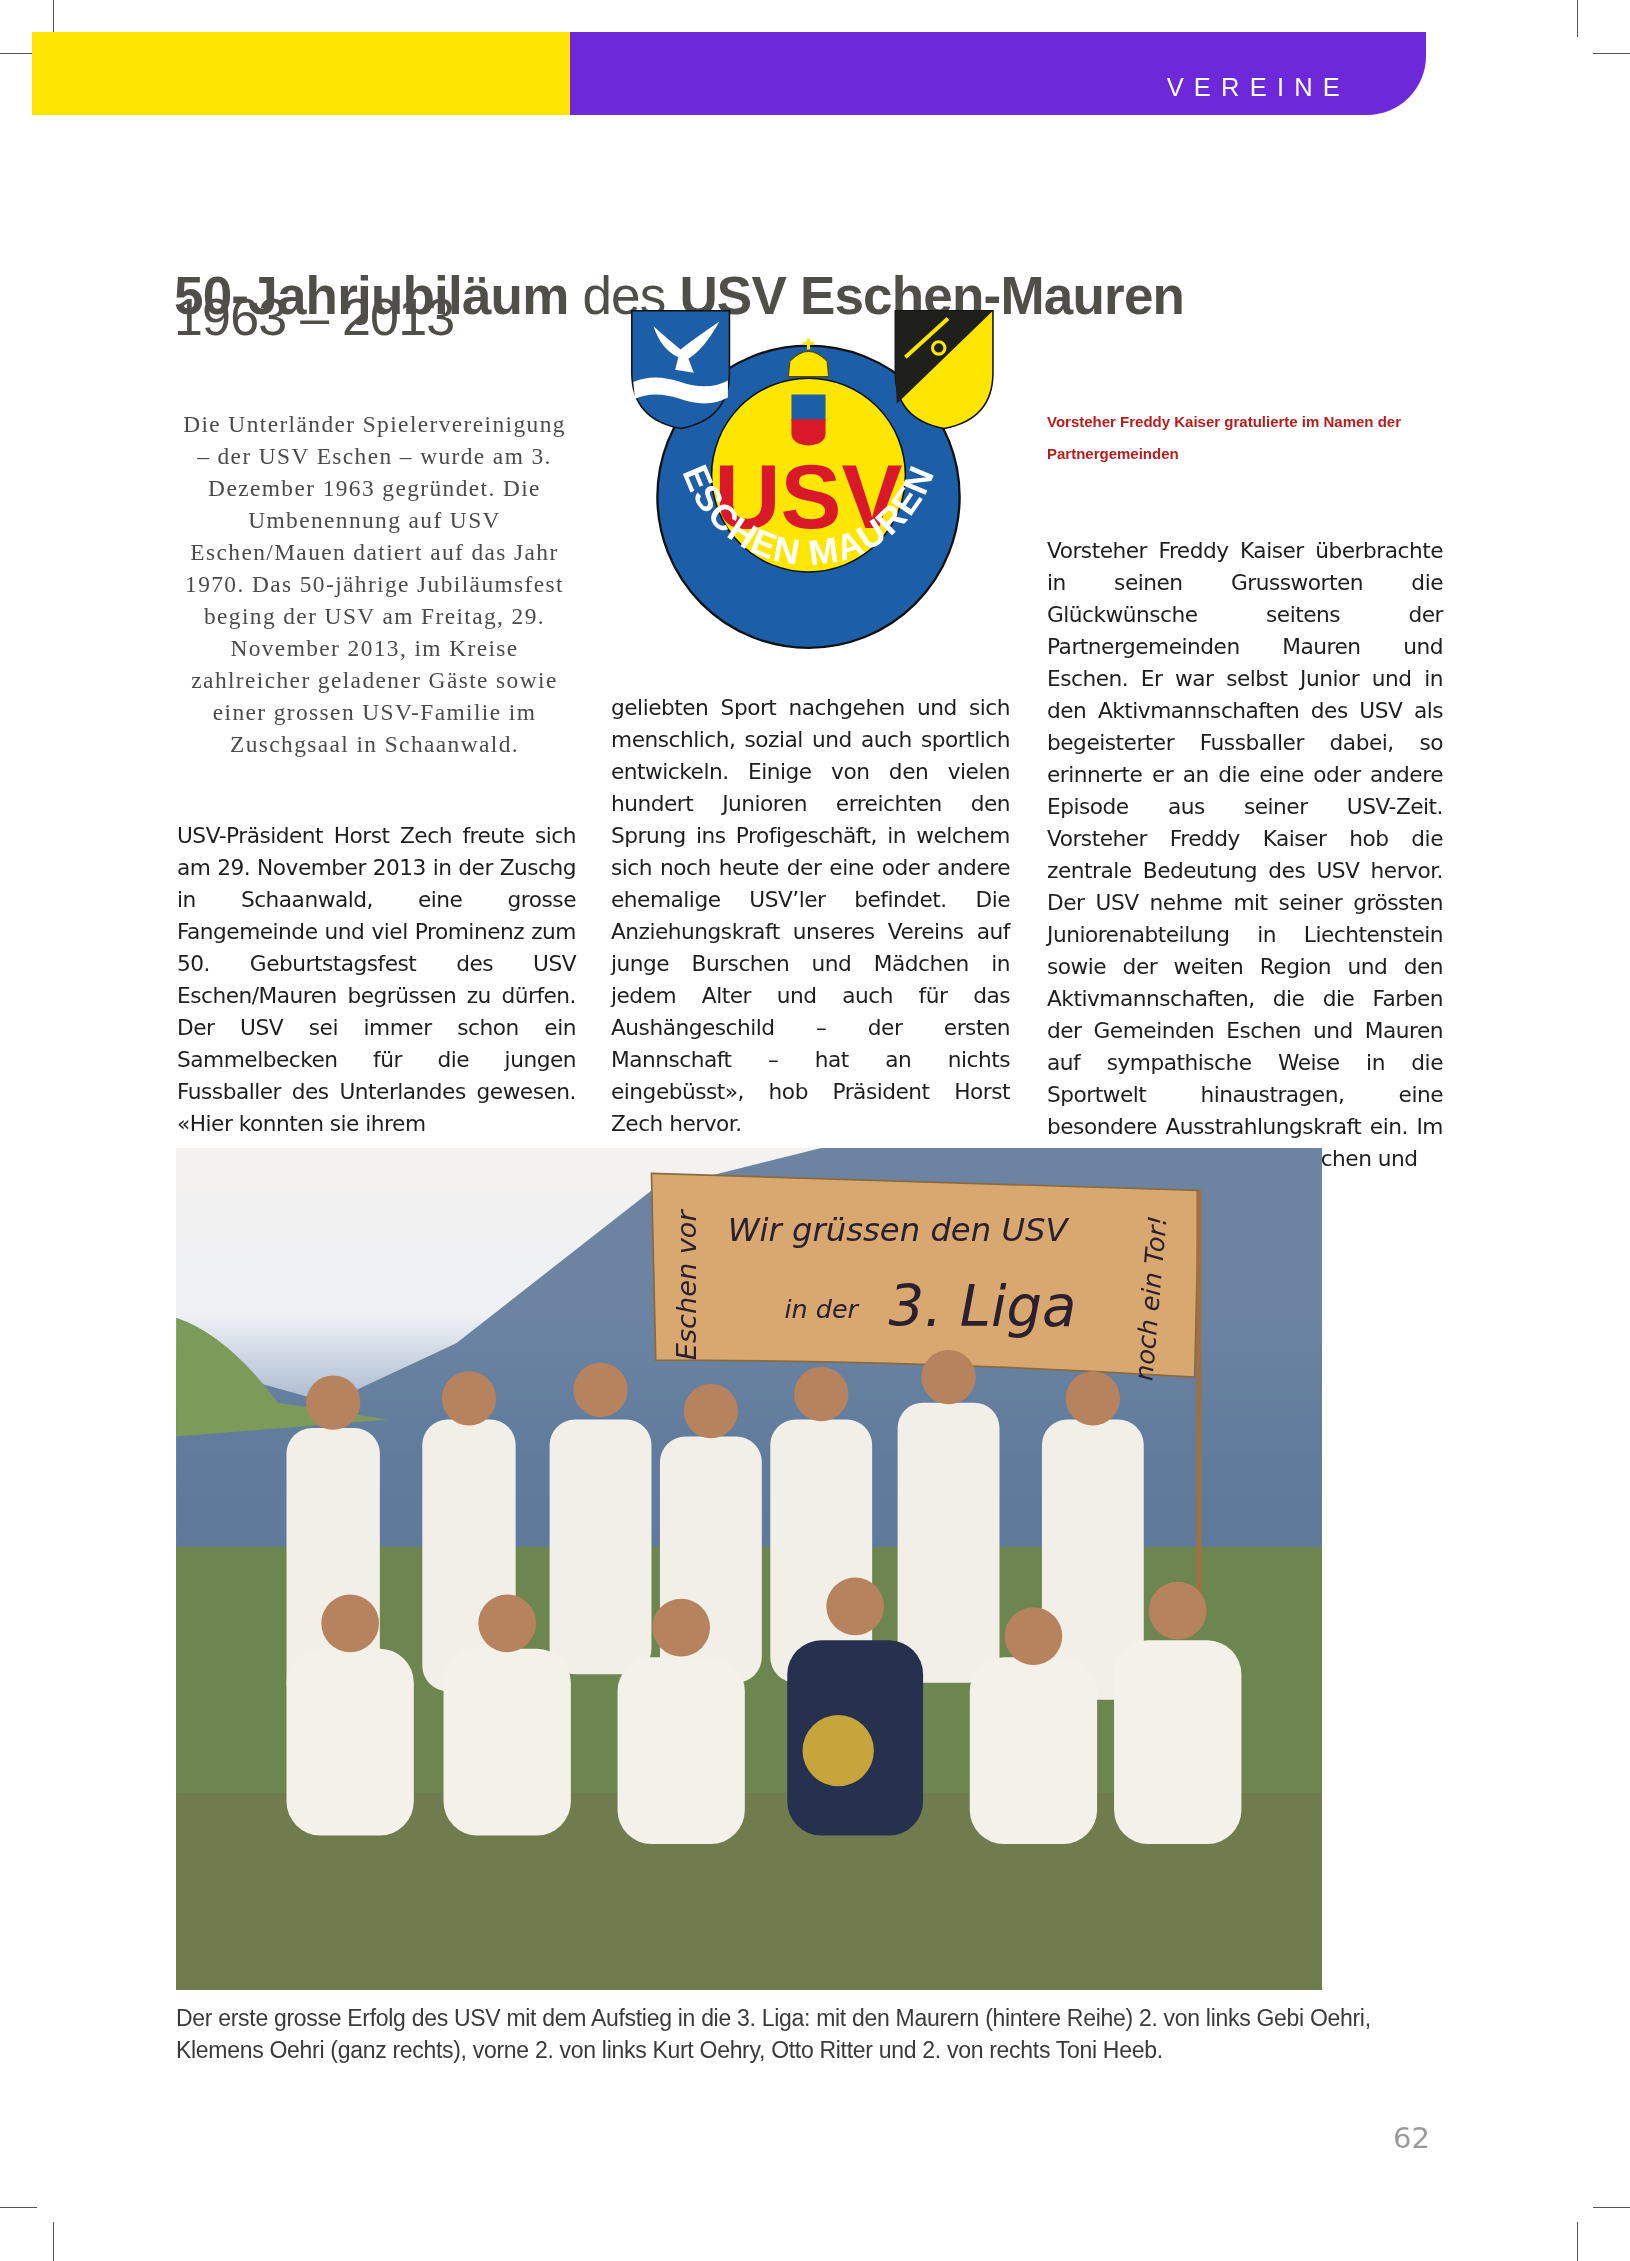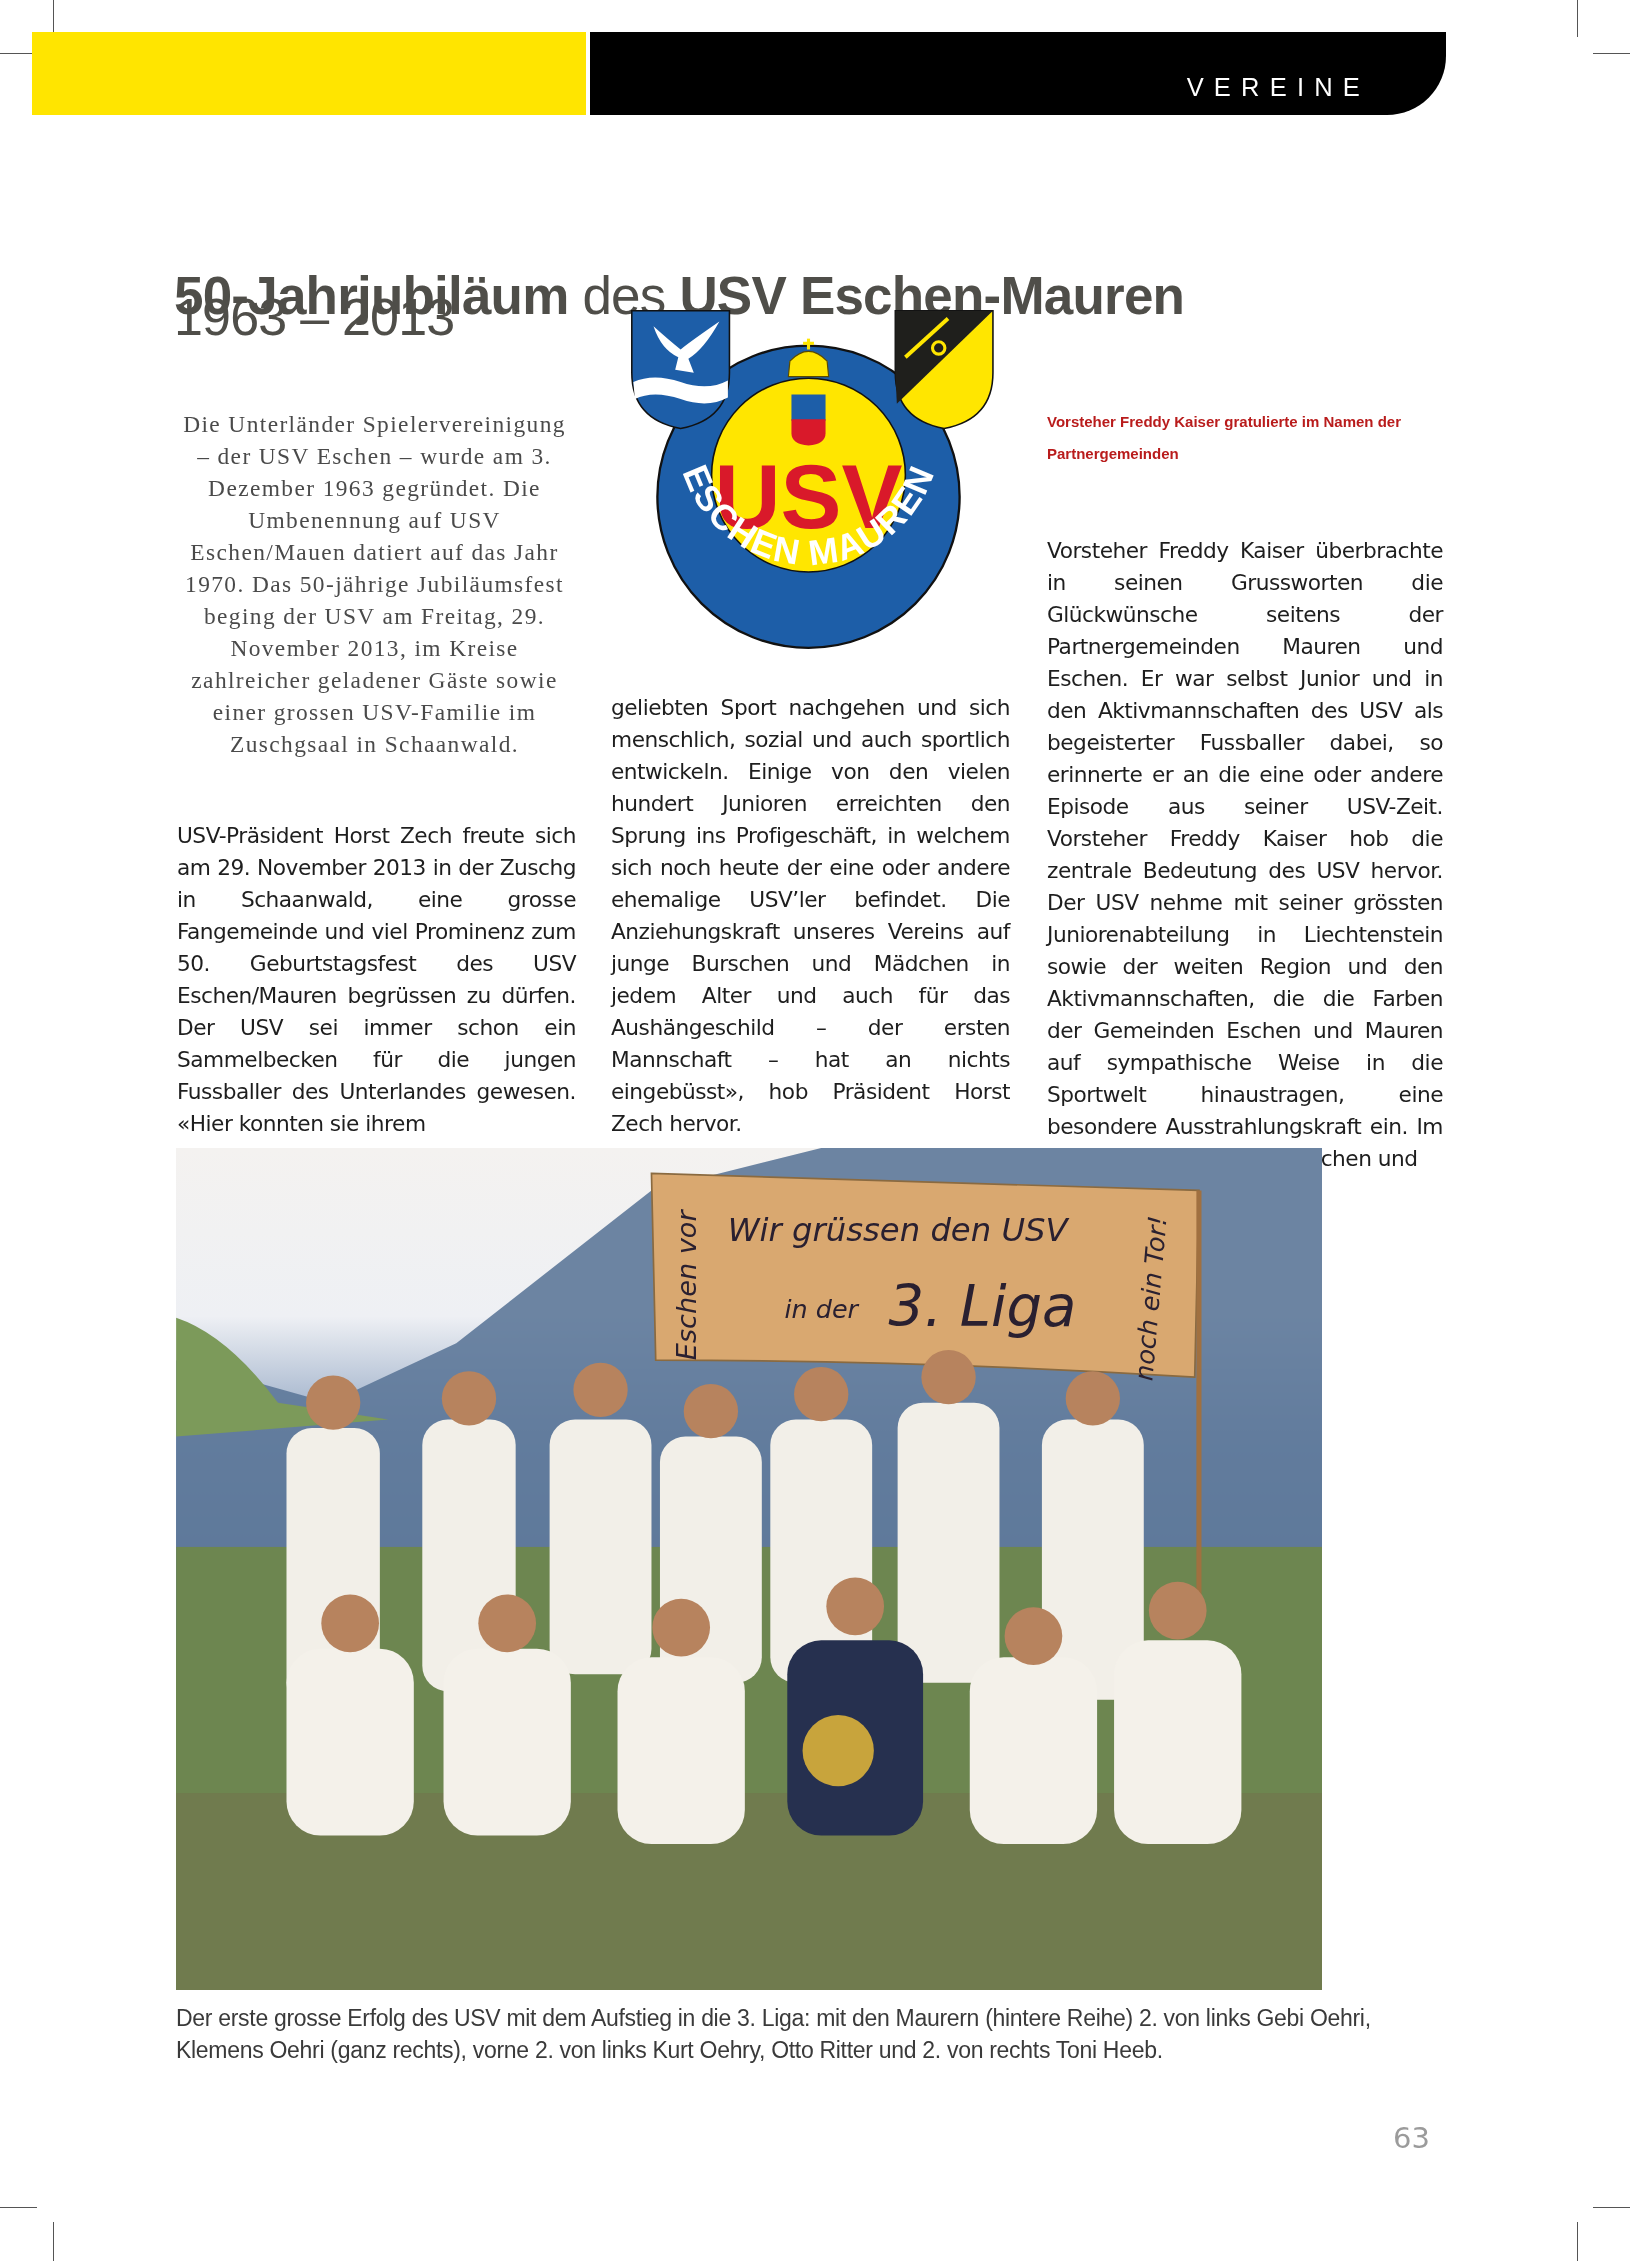--- a/index.html
+++ b/index.html
@@ -3,21 +3,21 @@
   <meta charset="utf-8">
   <style>
     * { box-sizing: border-box; margin: 0; padding: 0; }
     html, body { width: 1630px; height: 2261px; background: #ffffff; overflow: hidden; }
     body { position: relative; font-family: "Liberation Sans", sans-serif; color: #2b2b2b; }
 
     .crop { position: absolute; background: #555; }
 
     .header-band { position: absolute; left: 32px; top: 32px; width: 1410px; height: 83px; }
     .header-yellow { position: absolute; left: 0; top: 0; width: 554px; height: 83px; background: #ffe500; }
-    .header-dark { position: absolute; left: 558px; top: 0; width: 856px; height: 83px; background: #000000; border-bottom-right-radius: 59px; padding-left: 16px; }
+    .header-dark { position: absolute; left: 538px; top: 0; width: 856px; height: 83px; background: #6d28d9; border-bottom-right-radius: 59px; padding-left: 16px; }
     .header-label { position: absolute; right: 76px; top: 41px; color: #ffffff; font-size: 25.5px; letter-spacing: 10.2px; font-family: "Liberation Sans", sans-serif; }
 
     .title { position: absolute; left: 174px; top: 219px; font-size: 53px; color: #4f4e49; line-height: 1.1; letter-spacing: -0.8px; margin-top: 48px; }
     .title b { font-weight: bold; }
     .title .light { font-weight: normal; }
     .subtitle { position: absolute; left: 174px; top: 287px; font-size: 52px; color: #4f4e49; font-weight: normal; letter-spacing: -0.8px; }
 
     .logo { position: absolute; left: 607px; top: 293px; width: 403px; height: 361px; }
 
     .intro { position: absolute; left: 177px; top: 408px; width: 395px; font-size: 23.4px; line-height: 32px; color: #4a4a4a; letter-spacing: 1.4px; font-family: Liberation Serif, serif; text-align: center; }
@@ -153,14 +153,14 @@
       <circle cx="390" cy="560" r="34"></circle>
       <circle cx="595" cy="565" r="34"></circle>
       <circle cx="800" cy="540" r="34"></circle>
       <circle cx="1010" cy="575" r="34"></circle>
       <circle cx="1180" cy="545" r="34"></circle>
     </g>
   </svg>
 </div>
 <p class="caption">Der erste grosse Erfolg des USV mit dem Aufstieg in die 3. Liga: mit den Maurern (hintere Reihe) 2. von links Gebi Oehri, Klemens Oehri (ganz rechts), vorne 2. von links Kurt Oehry, Otto Ritter und 2. von rechts Toni Heeb.</p>
 
-<div class="page-num">63</div>
+<div class="page-num">62</div>
 
 
 </body></html>

